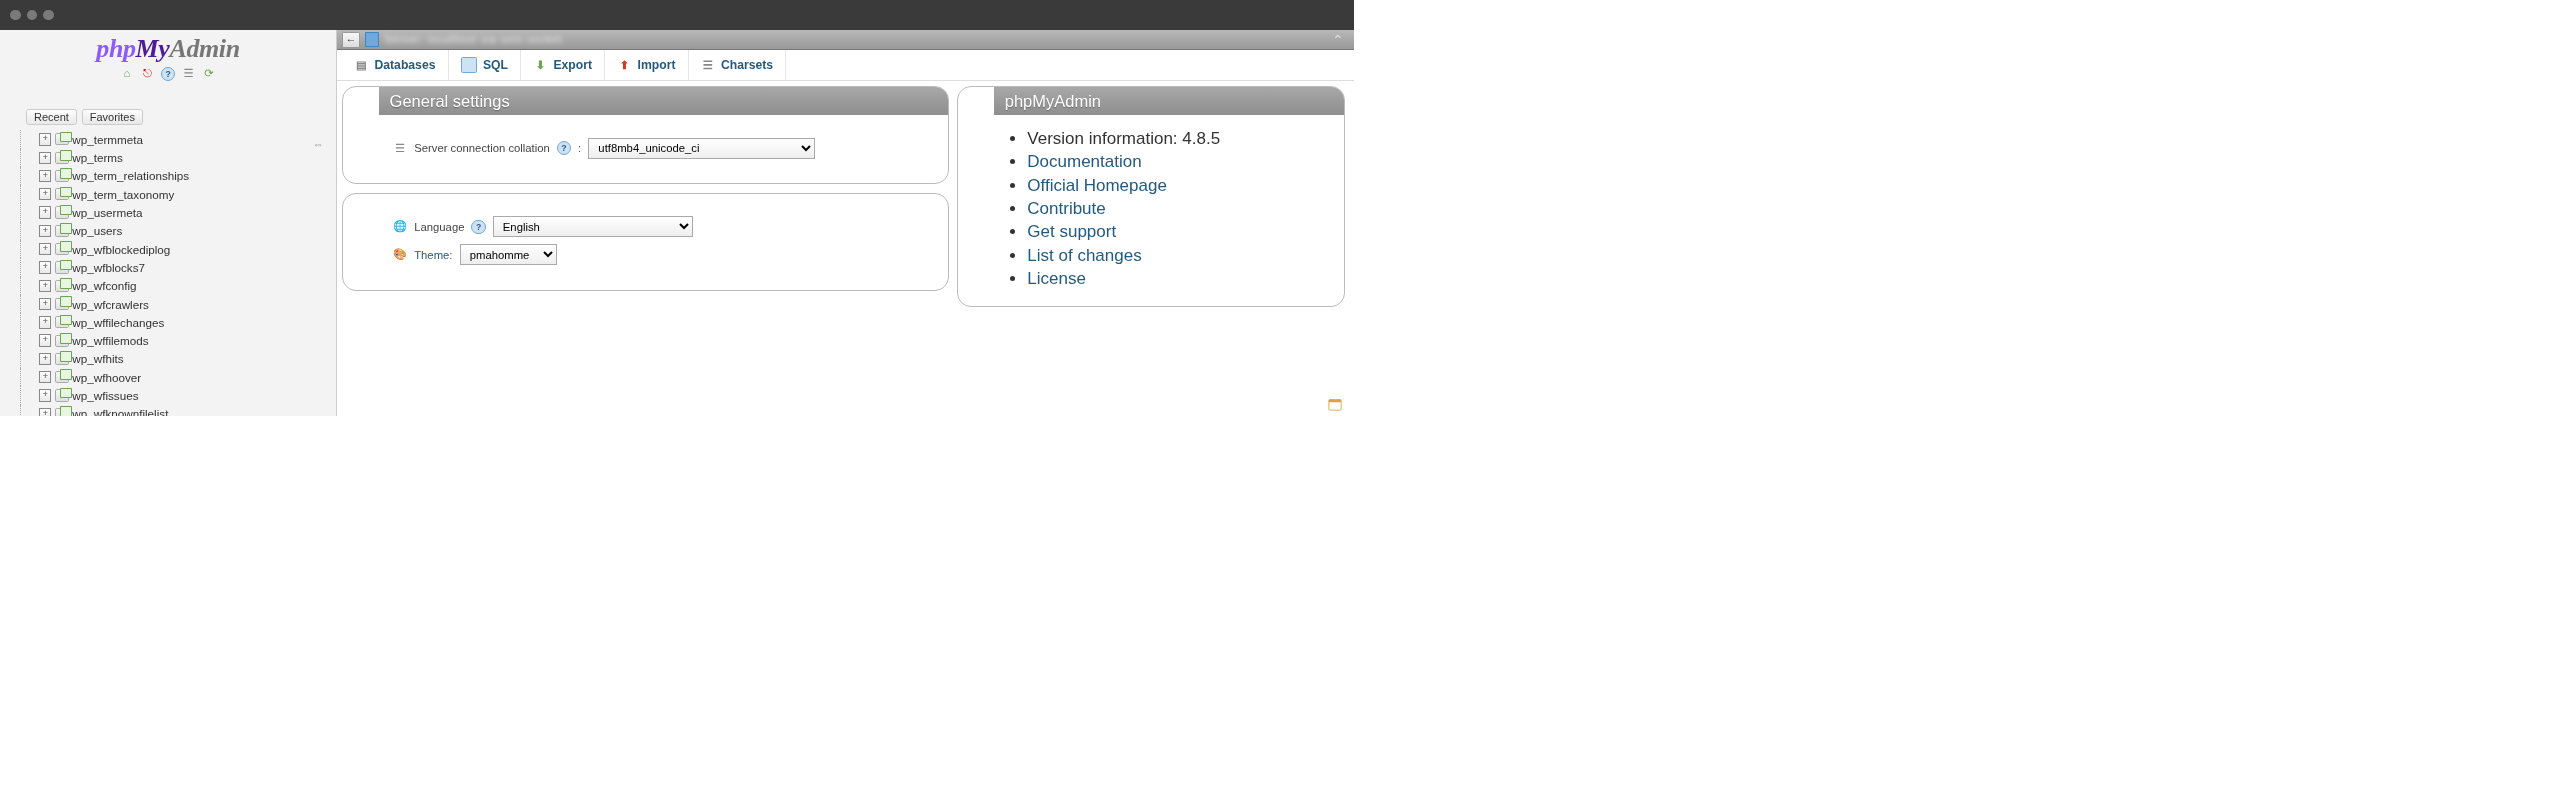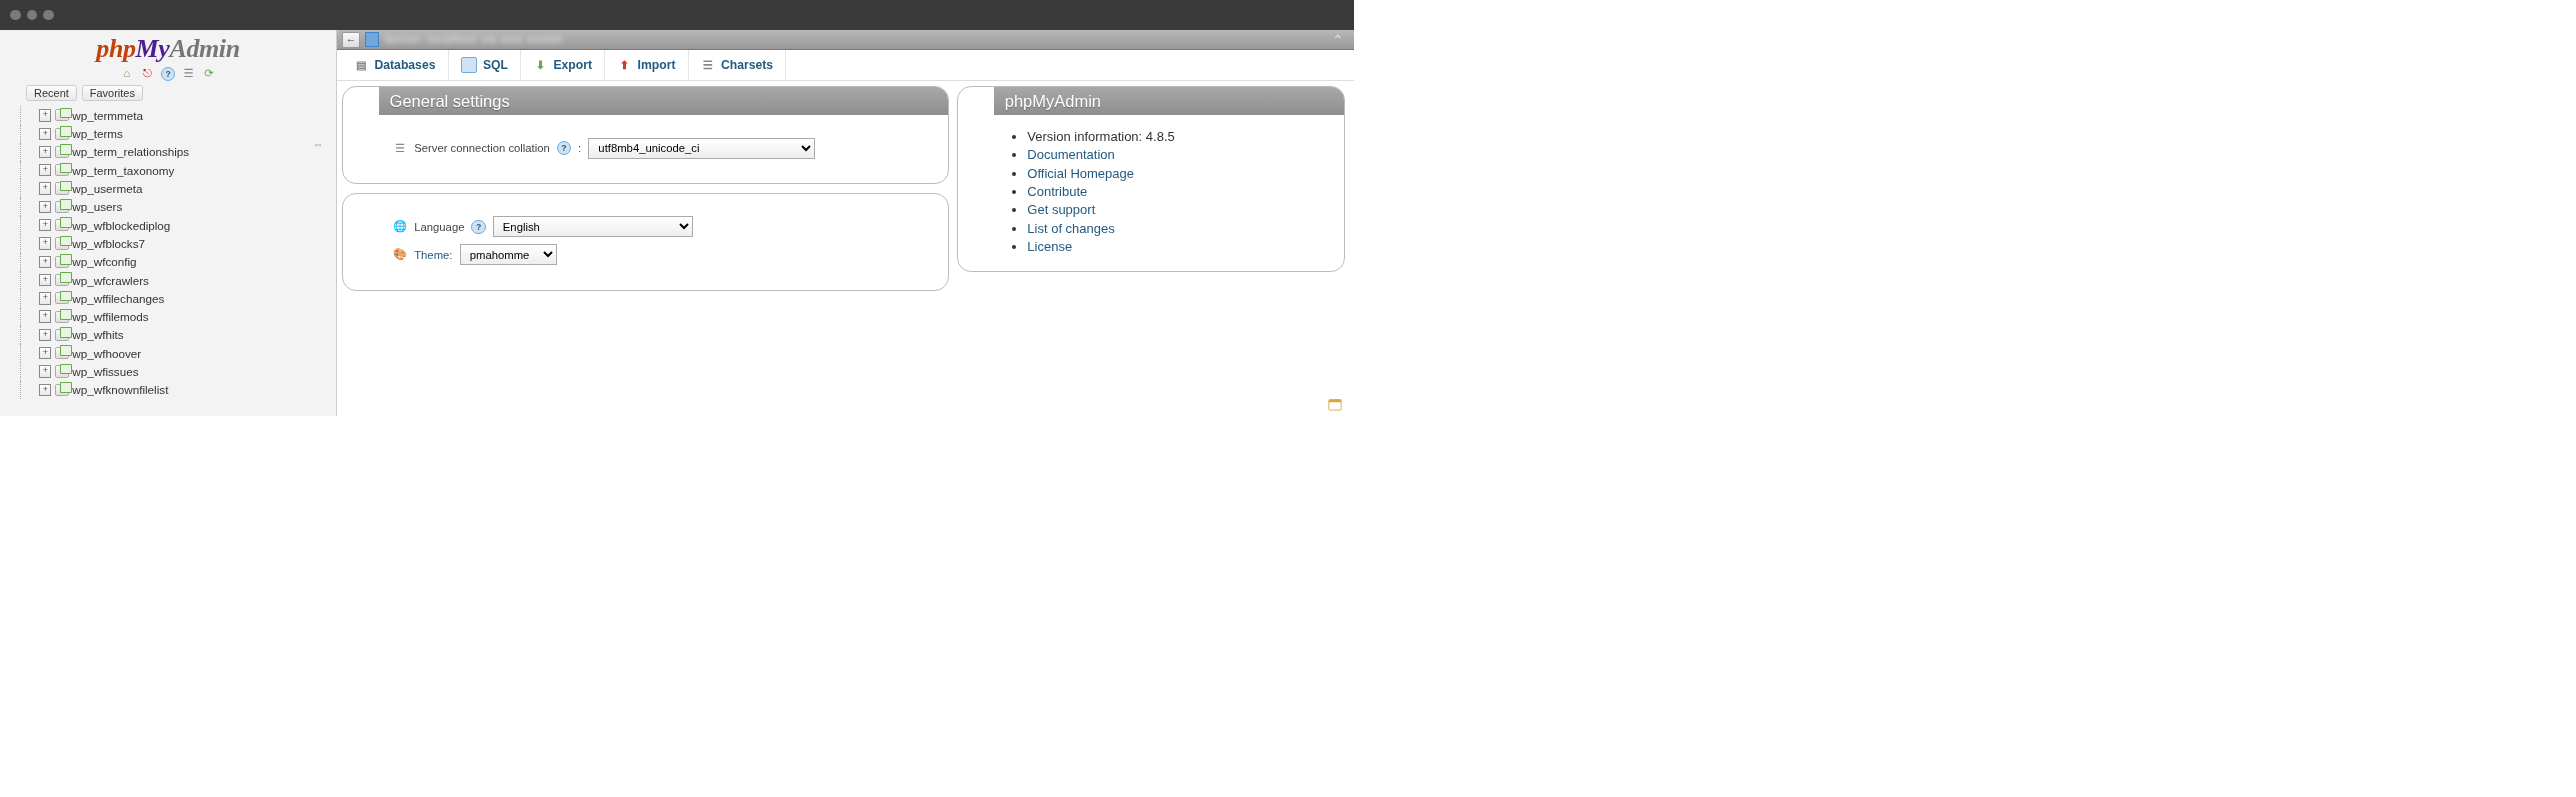--- a/index.html
+++ b/index.html
@@ -57,39 +57,40 @@
   }
   .logo {
     text-align: center;
     font-family: "Times New Roman", serif;
     font-style: italic;
     font-weight: 600;
     font-size: 26px;
     letter-spacing: -0.4px;
     padding: 3.5px 0 0.9px;
   }
-  .logo .p1 { color: #c2410c; }
+  .logo .p1 { color: #8b5cf6; }
   .logo .p2 { color: #4c1d95; }
   .logo .p3 { color: #777; }
   .quicklinks {
     text-align: center;
     padding: 1.7px 0 3.5px;
   }
   .ql-icon {
     display: inline-block;
     width: 14px;
     height: 14px;
     margin: 0 1.7px;
     vertical-align: middle;
     font-size: 11.3px;
     line-height: 14px;
     text-align: center;
   }
   .tabs-mini {
     padding: 1.7px 7px 3.5px 26px;
+    margin-top: 24px;
   }
   .tab-chip {
     display: inline-block;
     background: linear-gradient(#fdfdfd,#e8e8e8);
     border: 0.9px solid #ccc;
     border-radius: 2.6px;
     padding: 0.9px 7px;
     font-size: 11px;
     margin-right: 1.7px;
     color: #333;
@@ -296,21 +297,21 @@
     font-size: 11.3px;
     padding: 0.9px 5.2px;
   }
   .bullet-list {
     list-style: disc;
     padding-left: 19px;
     margin: 0;
   }
   .bullet-list li {
     padding: 1.7px 0;
-    font-size: 13px;
+    font-size: 17px;
     color: #333;
   }
   .bullet-list a {
     color: var(--link);
     text-decoration: none;
   }
   .calendar-icon {
     position: absolute;
     right: 12.2px;
     bottom: 5.2px;

